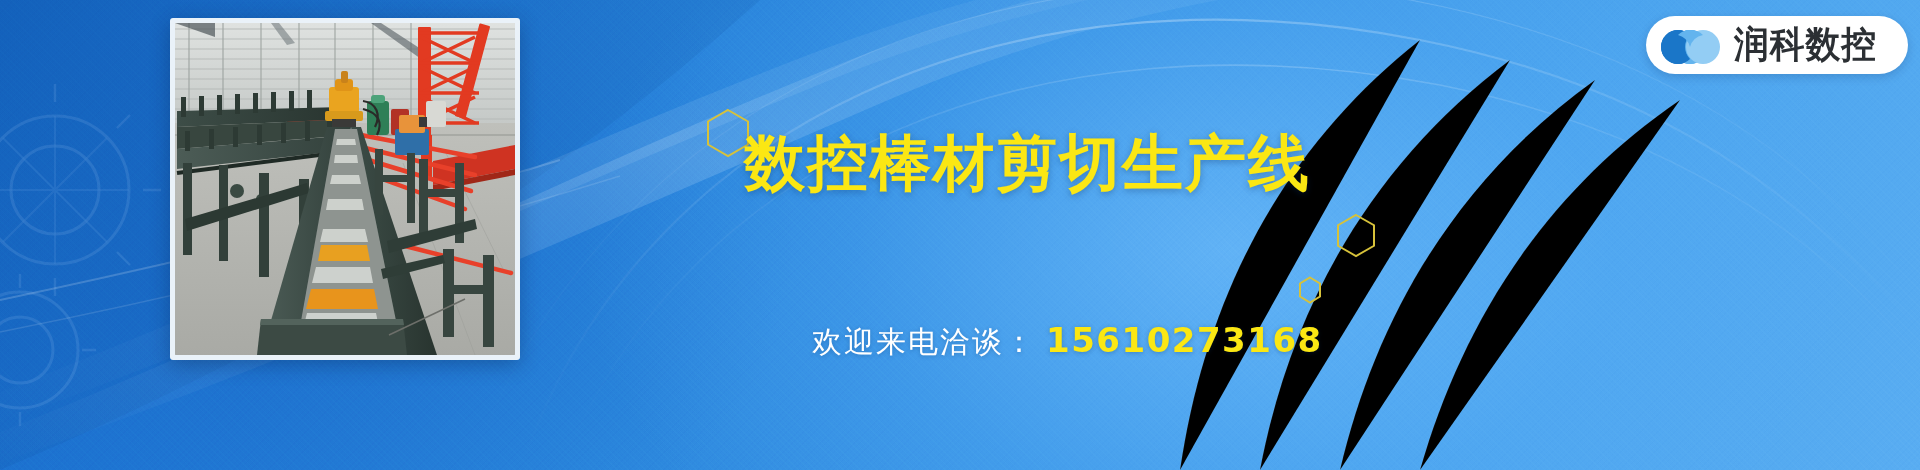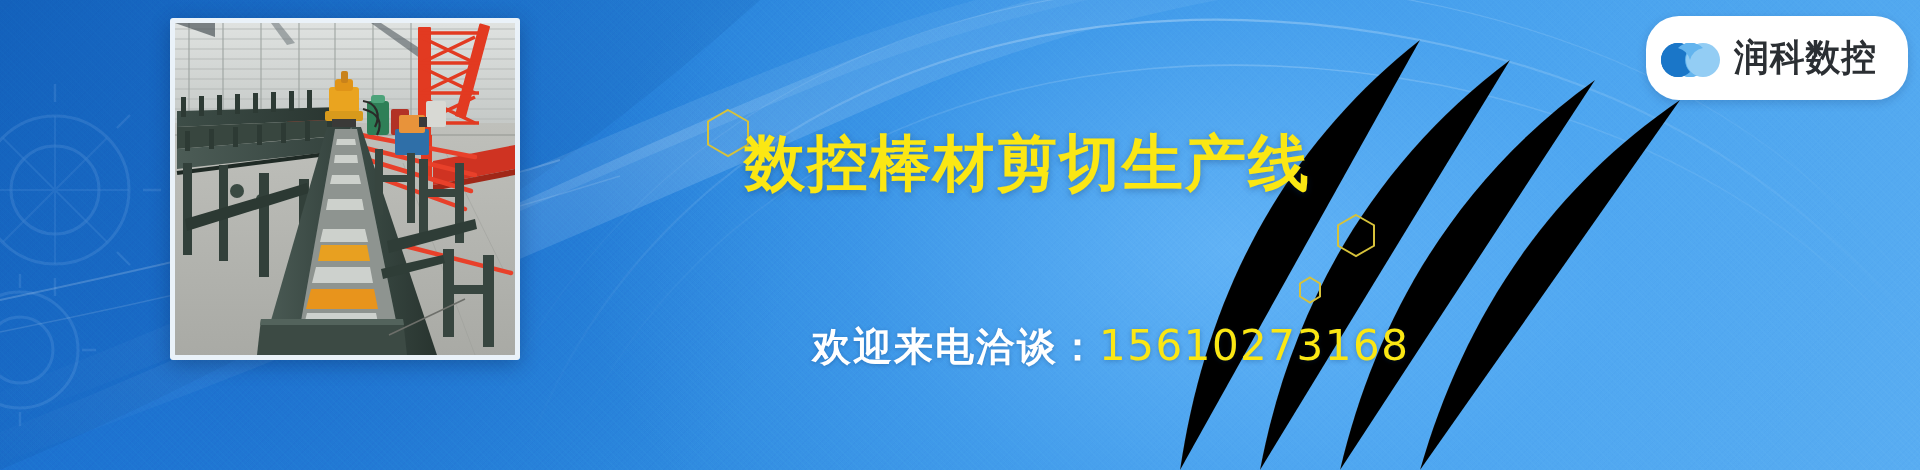--- a/index.html
+++ b/index.html
@@ -55,33 +55,33 @@
     text-shadow:0 2px 7px rgba(8,45,100,.35);
     text-align:center;
   }
 
   
   .contact{
     position:absolute;left:812px;top:320px;
     display:flex;align-items:baseline;white-space:nowrap;
   }
   .contact .lead{
-    font-size:39px;font-weight:700;color:#ffffff;letter-spacing:2px;
+    font-size:30px;font-weight:400;color:#ffffff;letter-spacing:2px;
     text-shadow:0 1px 4px rgba(8,45,100,.30);
     text-align:center;
   }
   .contact .tel{
-    font-size:42px;font-weight:400;color:#fbe713;letter-spacing:1.5px;
-    text-shadow:0 1px 5px rgba(8,45,100,.30);
+    font-size:34px;font-weight:700;color:#fbe713;letter-spacing:1.5px;
+    margin-left:10px;text-shadow:0 1px 5px rgba(8,45,100,.30);
   }
 
   
   .logo{
     position:absolute;right:12px;top:16px;
-    height:84px;display:flex;align-items:center;
+    height:58px;display:flex;align-items:center;
     background:#ffffff;border-radius:33px;
     padding:0 22px 0 14px;box-sizing:border-box;
     box-shadow:0 3px 10px rgba(0,30,80,.18);
   }
   .logo-mark{width:62px;height:44px;flex:0 0 auto;margin-right:12px;}
   .logo-text{
     font-size:37px;font-weight:800;color:#2b2f33;letter-spacing:1px;
     font-family:"DejaVu Sans","Liberation Sans",sans-serif;
     transform:scaleX(.94);transform-origin:left center;white-space:nowrap;
   }

